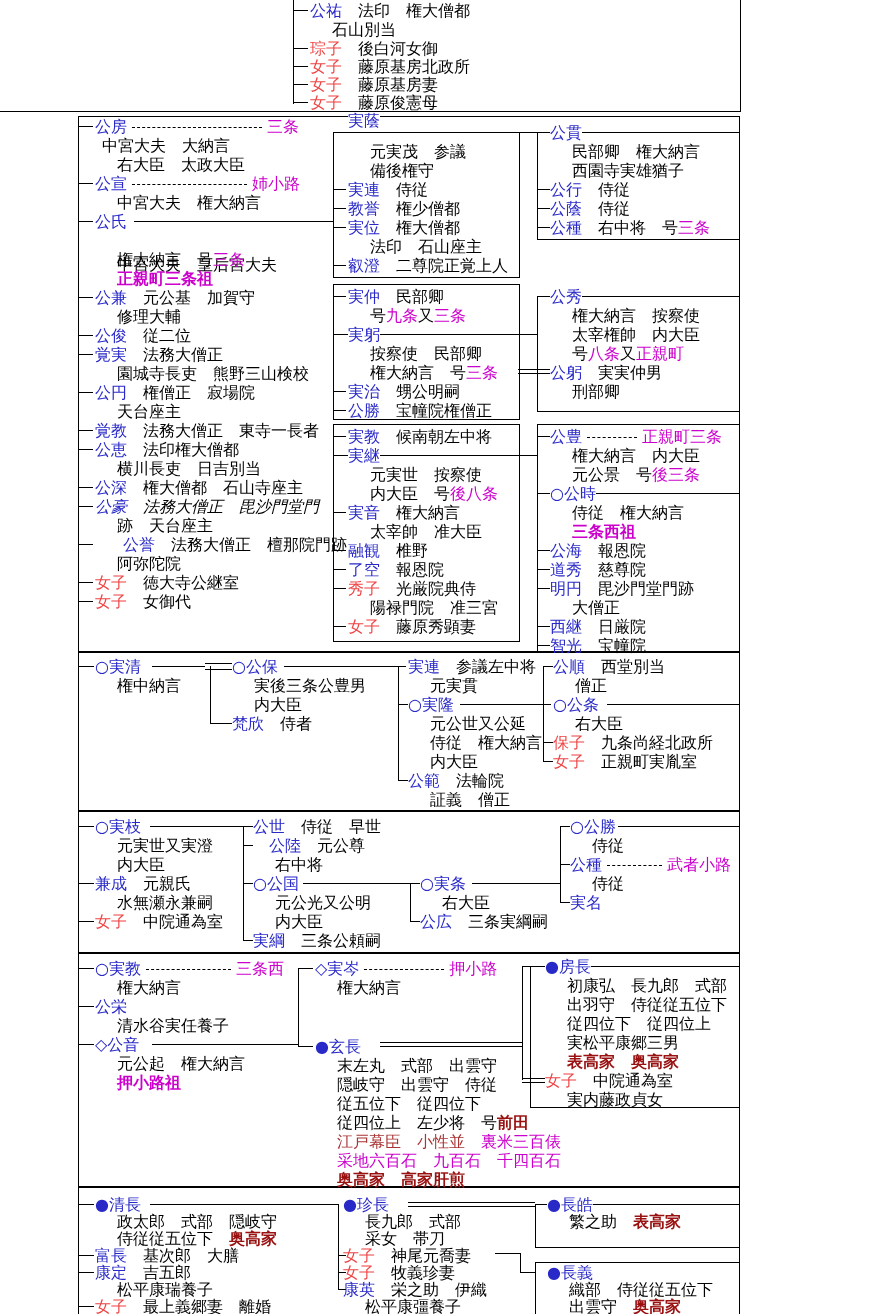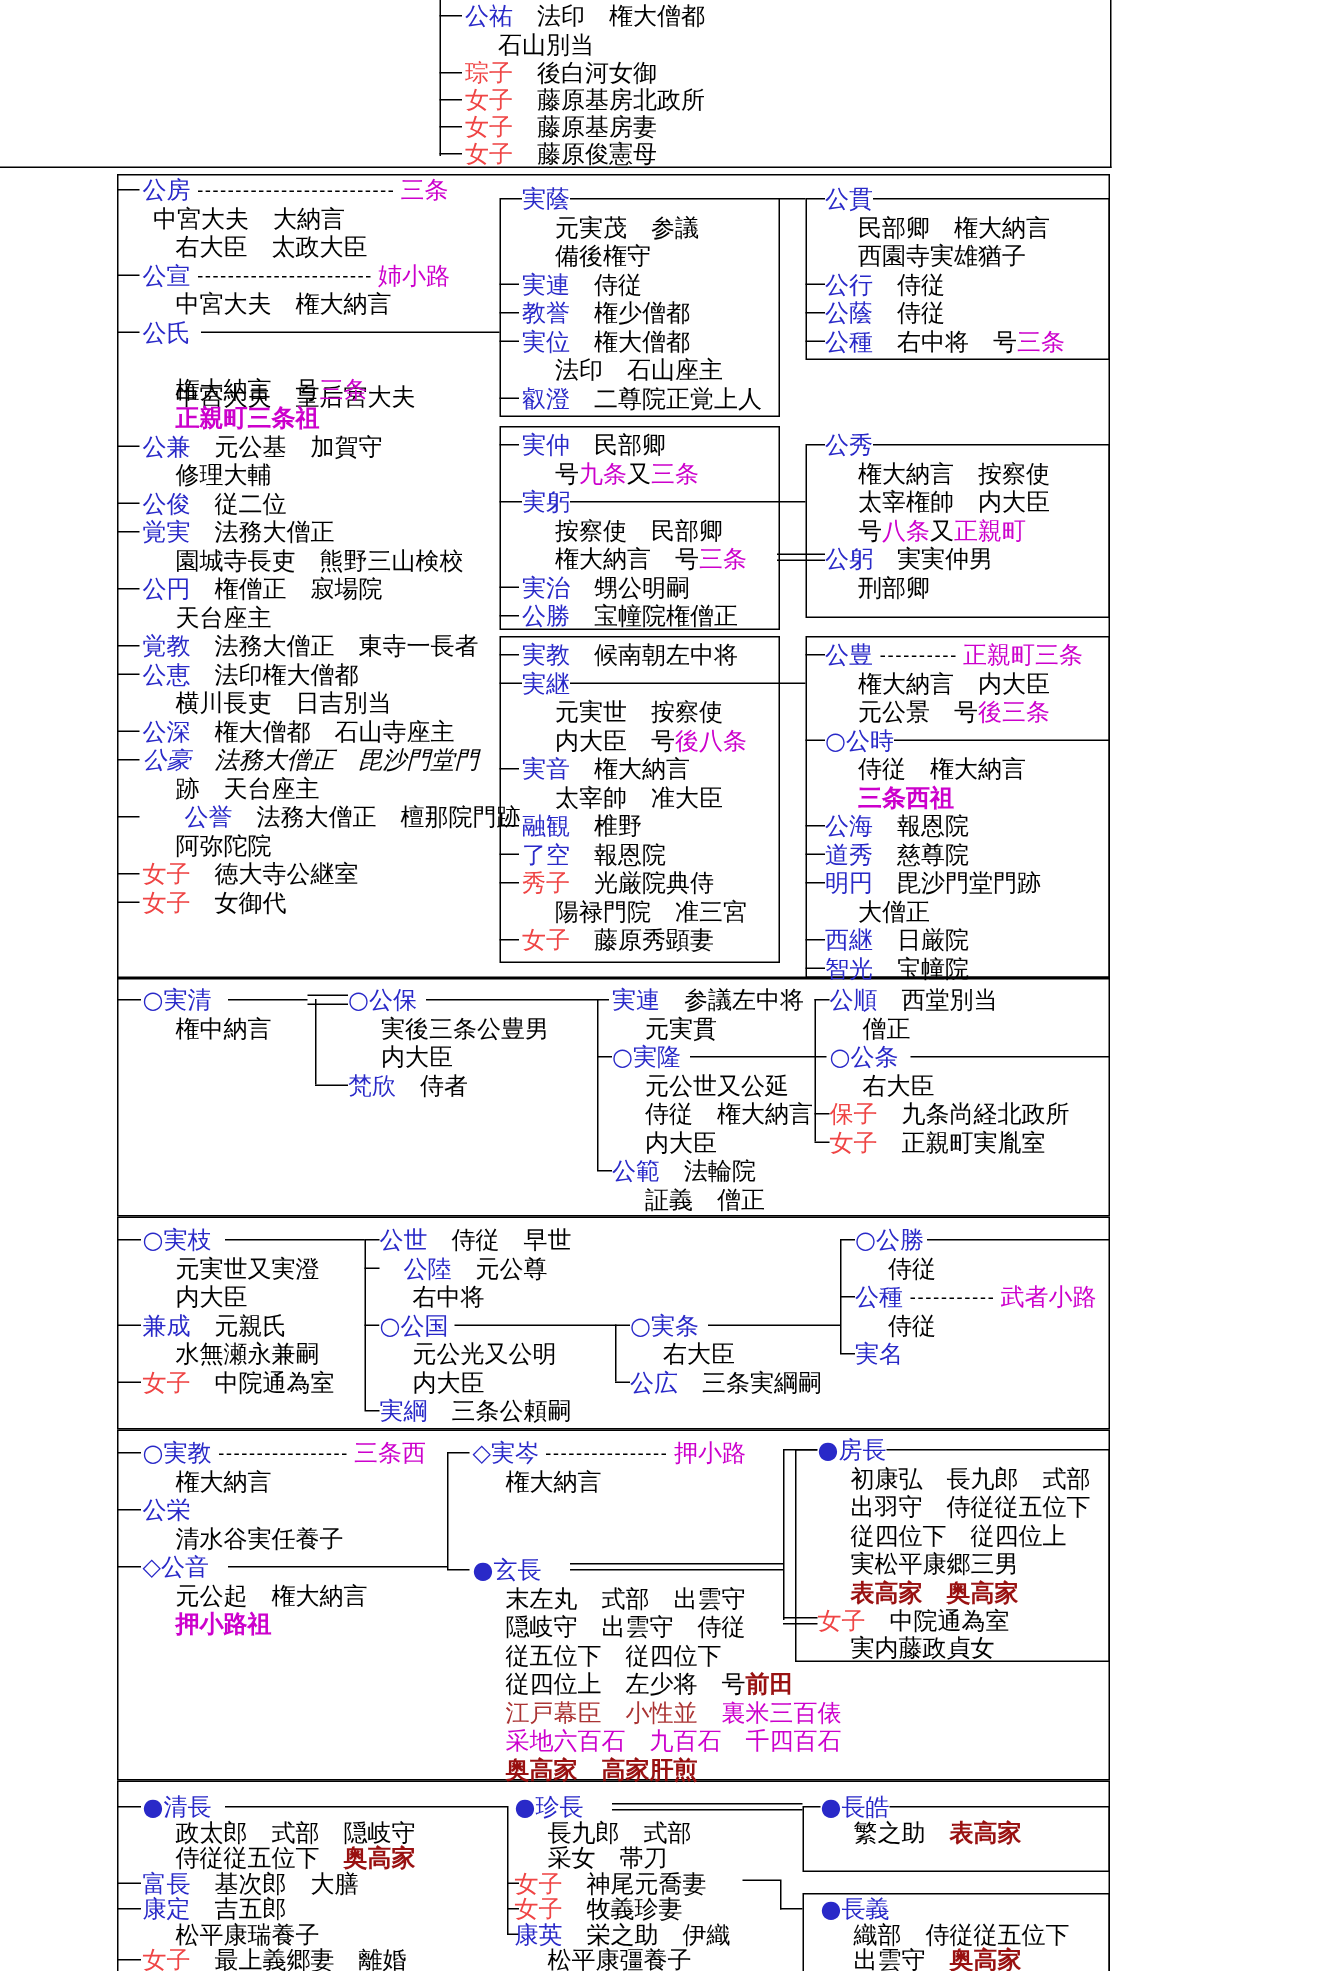--- a/index.html
+++ b/index.html
@@ -109,21 +109,21 @@
       <div class="row" style="left: 95px; top: 422px;"><span class="b">覚教</span><span class="k">　法務大僧正　東寺一長者</span></div>
       <div class="row" style="left: 95px; top: 441px;"><span class="b">公恵</span><span class="k">　法印権大僧都</span></div>
       <div class="row" style="left: 117px; top: 460px;"><span class="k">横川長吏　日吉別当</span></div>
       <div class="row" style="left: 95px; top: 479px;"><span class="b">公深</span><span class="k">　権大僧都　石山寺座主</span></div>
       <div class="row" style="left: 95px; top: 498px; font-style: italic;"><span class="b">公豪</span><span class="k">　法務大僧正　毘沙門堂門</span></div>
       <div class="row" style="left: 117px; top: 517px;"><span class="k">跡　天台座主</span></div>
       <div class="row" style="left: 95px; top: 536px; margin-left: 28px;"><span class="b">公誉</span><span class="k">　法務大僧正　檀那院門跡</span></div>
       <div class="row" style="left: 117px; top: 555px;"><span class="k">阿弥陀院</span></div>
       <div class="row" style="left: 95px; top: 574px;"><span class="r">女子</span><span class="k">　徳大寺公継室</span></div>
       <div class="row" style="left: 95px; top: 593px;"><span class="r">女子</span><span class="k">　女御代</span></div>
-      <div class="row bg" style="left: 348px; top: 124px;"><span class="b">実蔭</span></div>
+      <div class="row bg" style="left: 348px; top: 112px; font-family: Liberation Serif, serif;"><span class="b">実蔭</span></div>
       <div class="row" style="left: 370px; top: 143px;"><span class="k">元実茂　参議</span></div>
       <div class="row" style="left: 370px; top: 162px;"><span class="k">備後権守</span></div>
       <div class="row" style="left: 348px; top: 181px;"><span class="b">実連</span><span class="k">　侍従</span></div>
       <div class="row" style="left: 348px; top: 200px;"><span class="b">教誉</span><span class="k">　権少僧都</span></div>
       <div class="row" style="left: 348px; top: 219px;"><span class="b">実位</span><span class="k">　権大僧都</span></div>
       <div class="row" style="left: 370px; top: 238px;"><span class="k">法印　石山座主</span></div>
       <div class="row" style="left: 348px; top: 257px;"><span class="b">叡澄</span><span class="k">　二尊院正覚上人</span></div>
       <div class="row bg" style="left: 550px; top: 124px;"><span class="b">公貫</span></div>
       <div class="row" style="left: 572px; top: 143px;"><span class="k">民部卿　権大納言</span></div>
       <div class="row" style="left: 572px; top: 162px;"><span class="k">西園寺実雄猶子</span></div>
@@ -282,21 +282,21 @@
       <div class="row" style="left: 337px; top: 1133px;"><span class="d">江戸幕臣　小性並　</span><span class="m">裏米三百俵</span></div>
       <div class="row" style="left: 337px; top: 1152px;"><span class="m">采地六百石　九百石　千四百石</span></div>
       <div class="row" style="left: 337px; top: 1171px;"><span class="db">奥高家　高家肝煎</span></div>
       <div class="row bg" style="left: 545px; top: 958px;"><span class="b">●房長</span></div>
       <div class="row" style="left: 567px; top: 977px;"><span class="k">初康弘　長九郎　式部</span></div>
       <div class="row" style="left: 567px; top: 996px;"><span class="k">出羽守　侍従従五位下</span></div>
       <div class="row" style="left: 567px; top: 1015px;"><span class="k">従四位下　従四位上</span></div>
       <div class="row" style="left: 567px; top: 1034px;"><span class="k">実松平康郷三男</span></div>
       <div class="row" style="left: 567px; top: 1053px;"><span class="db">表高家　奥高家</span></div>
       <div class="row" style="left: 545px; top: 1072px;"><span class="r">女子</span><span class="k">　中院通為室</span></div>
-      <div class="row" style="left: 567px; top: 1091px; font-family: Liberation Serif, serif;"><span class="k">実内藤政貞女</span></div>
+      <div class="row" style="left: 567px; top: 1091px;"><span class="k">実内藤政貞女</span></div>
     </div>
     <div class="layer">
       <div class="gbox" style="left: 78px; top: 1187px; width: 662px; height: 129px;"></div>
       <div class="gbox" style="left: 535px; top: 1204px; width: 205px; height: 44px;"></div>
       <div class="gbox" style="left: 535px; top: 1262px; width: 205px; height: 54px;"></div>
       <div class="cline" style="left: 78px; top: 1204px; width: 16px; height: 1px;"></div>
       <div class="cline" style="left: 78px; top: 1255px; width: 16px; height: 1px;"></div>
       <div class="cline" style="left: 78px; top: 1272px; width: 16px; height: 1px;"></div>
       <div class="cline" style="left: 78px; top: 1306px; width: 16px; height: 1px;"></div>
       <div class="cline" style="left: 150px; top: 1204px; width: 188px; height: 1px;"></div>

